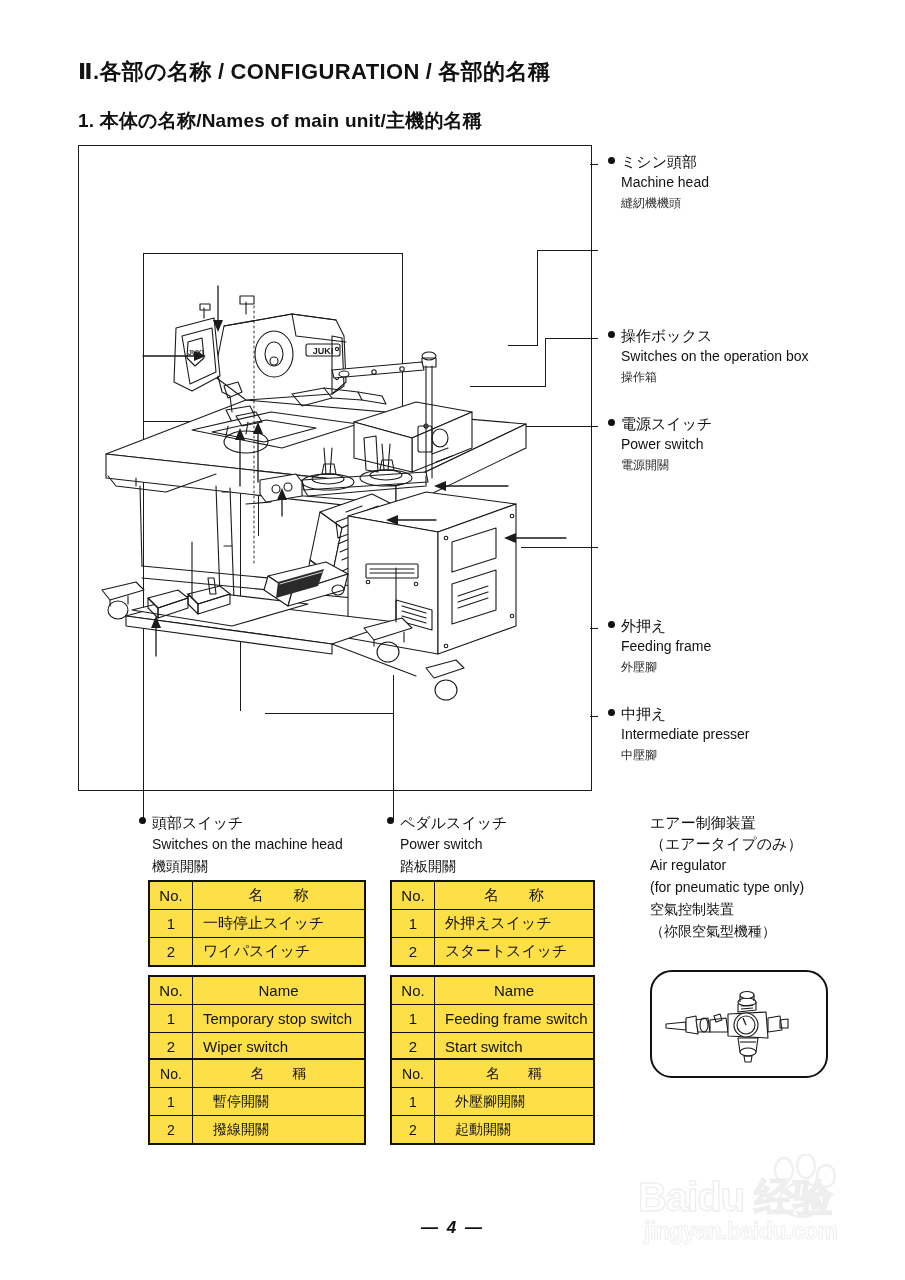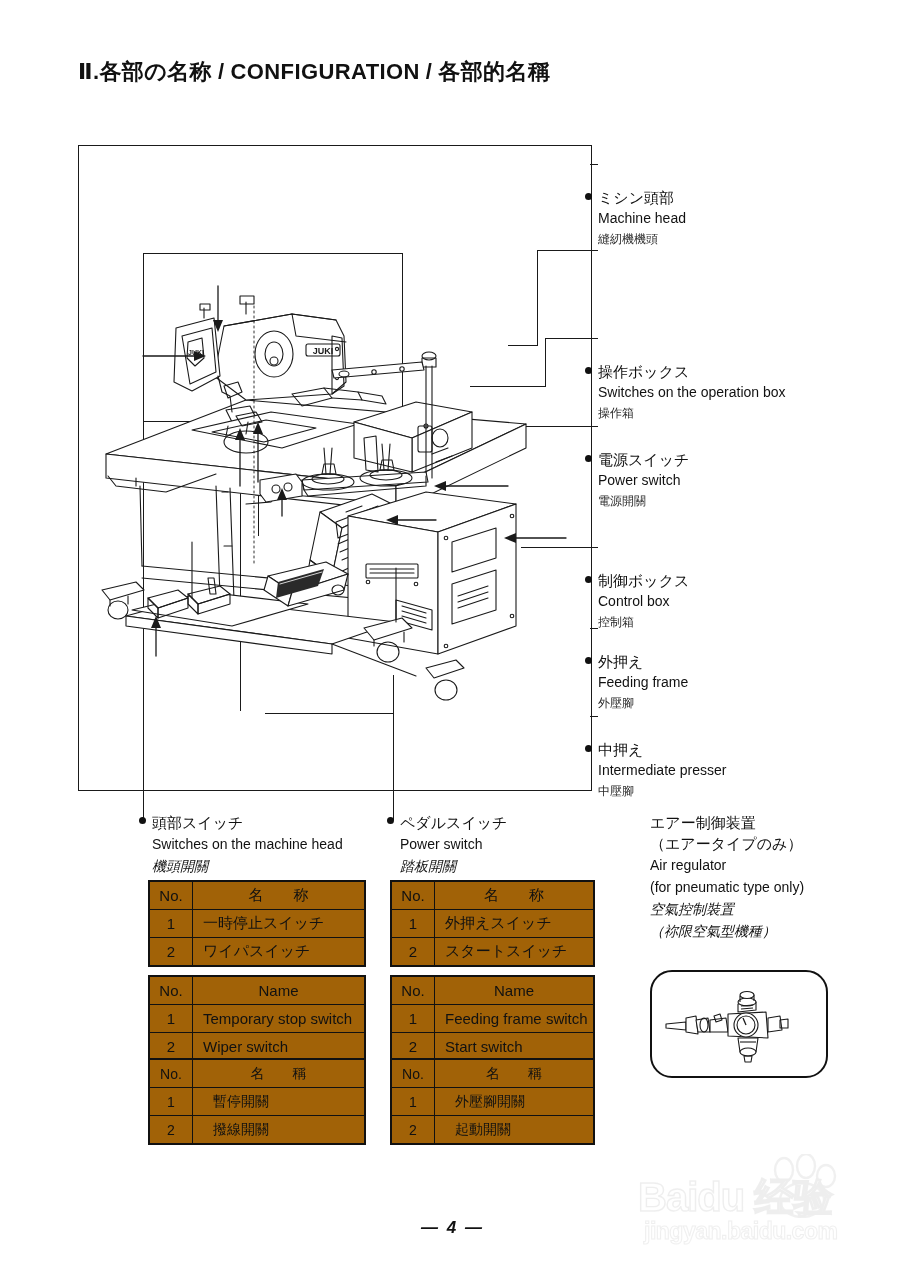--- a/index.html
+++ b/index.html
@@ -21,43 +21,43 @@
     font-size:19px;font-weight:bold;letter-spacing:.2px;white-space:nowrap;
   }
 
   
   .frame{position:absolute;border:1px solid #1a1a1a;}
   .ln{position:absolute;background:#1a1a1a;}
   .lnh{height:1px;}
   .lnv{width:1px;}
 
   
-  .callout{position:absolute;left:598px;margin-top:36px;}
+  .callout{position:absolute;left:621px;}
   .callout .dot{
     position:absolute;left:-13px;top:5px;width:7px;height:7px;
     border-radius:50%;background:#111;
   }
   .callout .jp{font-size:15px;line-height:20px;white-space:nowrap;}
   .callout .en{font-size:14px;line-height:21px;white-space:nowrap;}
   .callout .cn{font-size:12px;line-height:21px;color:#2b2b2b;white-space:nowrap;}
 
   
   .grp{position:absolute;}
   .grp .dot{
     position:absolute;left:-13px;top:5px;width:7px;height:7px;
     border-radius:50%;background:#111;
   }
   .grp .jp{font-size:15px;line-height:21px;white-space:nowrap;}
   .grp .en{font-size:14px;line-height:22px;white-space:nowrap;}
-  .grp .cn{font-size:14px;line-height:22px;white-space:nowrap;font-style:italic;}
+  .grp .cn{font-size:14px;line-height:22px;white-space:nowrap;}
 
   
   table.sw{
     position:absolute;border-collapse:collapse;
-    border:2px solid #111;background:#a16207;
+    border:2px solid #111;background:#fde047;
   }
   table.sw td{
     border:1px solid #111;
     font-size:15px;text-align:center;height:27px;padding:0 2px;
     white-space:nowrap;
   }
   table.sw td.no{width:38px;}
   table.sw td.nm{text-align:left;padding-left:10px;}
   table.sw td.nmc{text-align:center;}
   table.sw.cn td{font-size:14px;}
@@ -91,20 +91,23 @@
 </style>
 </head>
 <body>
 
 <div class="pg">
 
   <div class="h1">
     <span>Ⅱ</span><span>.各部の名称</span><span class="sep">/</span><span>CONFIGURATION</span><span class="sep">/</span><span>各部的名稱</span>
   </div>
 
+  <div class="h2">
+    <span>1. 本体の名称</span><span class="sep">/</span><span>Names of main unit</span><span class="sep">/</span><span>主機的名稱</span>
+  </div>
 
   <div class="frame" style="left:78px;top:145px;width:512px;height:644px;"></div>
 
   <div class="frame" style="left:143px;top:253px;width:258px;height:167px;"></div>
 
   <div class="ln lnh" style="left:590px;top:164px;width:8px;"></div>
 
   <div class="ln lnh" style="left:537px;top:250px;width:61px;"></div>
   <div class="ln lnv" style="left:537px;top:250px;height:95px;"></div>
   <div class="ln lnh" style="left:508px;top:345px;width:30px;"></div>
@@ -341,26 +344,20 @@
     <div class="cn">操作箱</div>
   </div>
 
   <div class="callout" style="top:414px;">
     <span class="dot"></span>
     <div class="jp">電源スイッチ</div>
     <div class="en">Power switch</div>
     <div class="cn">電源開關</div>
   </div>
 
-  <div class="callout" style="top:535px;">
-    <span class="dot"></span>
-    <div class="jp">制御ボックス</div>
-    <div class="en">Control box</div>
-    <div class="cn">控制箱</div>
-  </div>
 
   <div class="callout" style="top:704px;">
     <span class="dot"></span>
     <div class="jp">中押え</div>
     <div class="en">Intermediate presser</div>
     <div class="cn">中壓腳</div>
   </div>
 
   <div class="callout" style="top:616px;">
     <span class="dot"></span>

